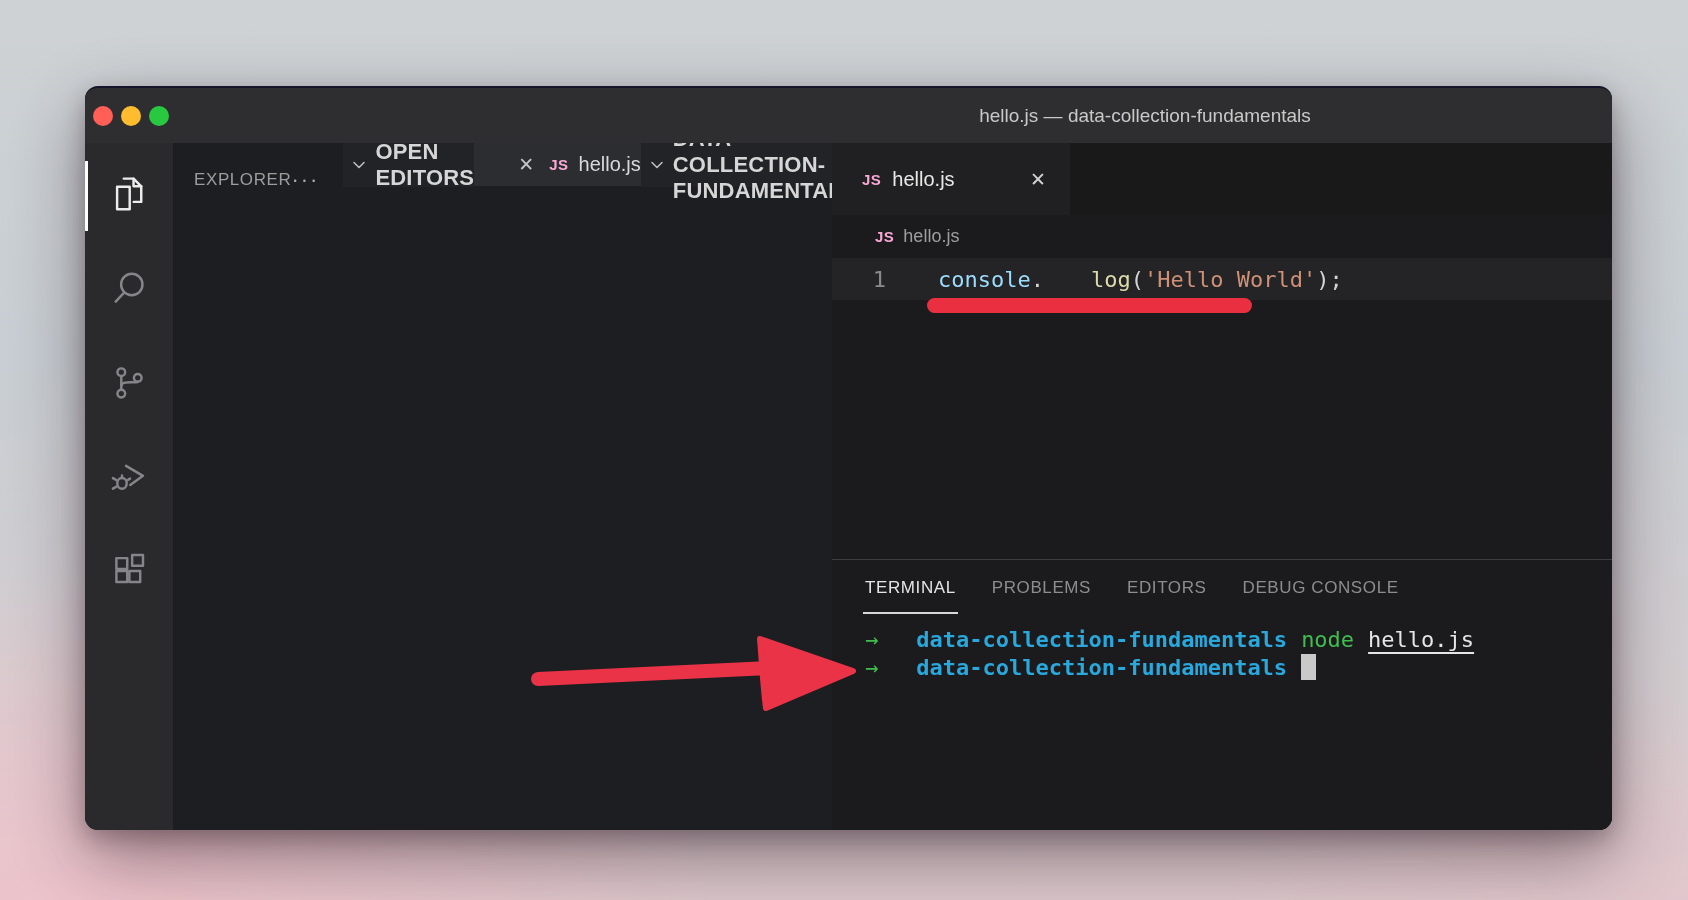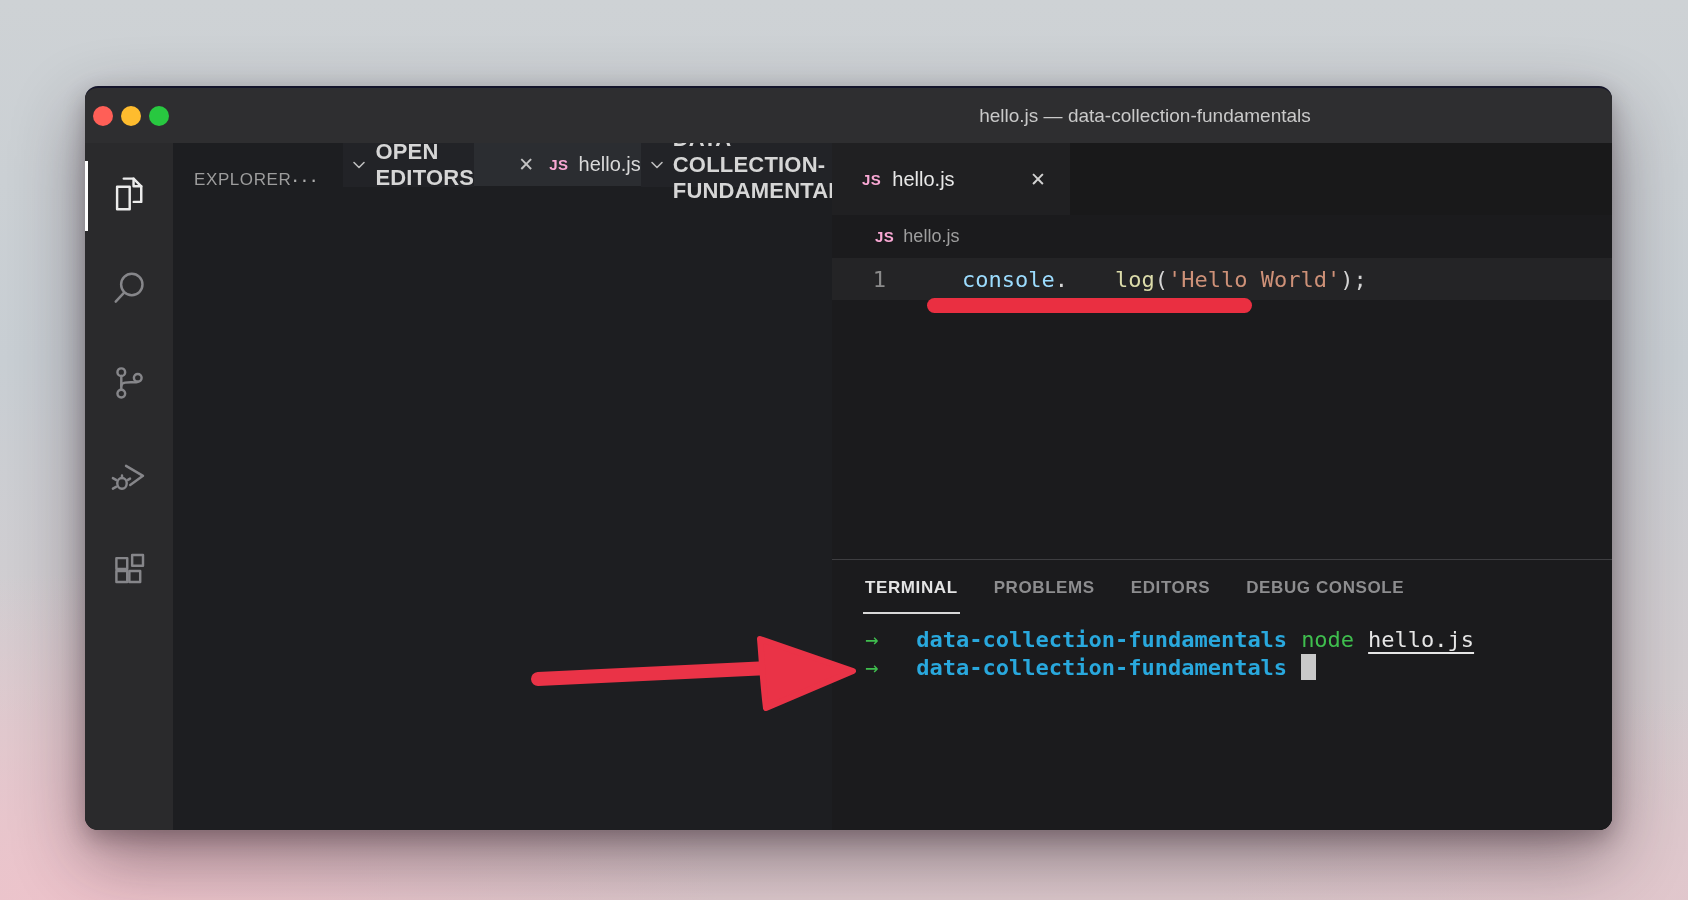--- a/index.html
+++ b/index.html
@@ -65,28 +65,28 @@
   .tab{width:238px;box-sizing:border-box;background:#202022;display:flex;align-items:center;
     padding:0 24px 0 30px;}
   .tab .fname{color:#e8e8e8;font-size:20px;margin-left:11px;}
   .tab .close{margin-left:auto;color:#d2d2d2;font-size:19px;}
   .breadcrumb{height:43px;display:flex;align-items:center;padding-left:43px;background:#1b1b1d;}
   .breadcrumb .fname{color:#9e9e9e;font-size:18px;margin-left:9px;}
 
   .editor-content{height:301px;position:relative;background:#1b1b1d;font-family:"DejaVu Sans Mono",monospace;}
   .code-line{height:42px;display:flex;align-items:center;background:#242426;font-size:22px;}
   .gutter{width:106px;box-sizing:border-box;text-align:right;padding-right:52px;color:#8b8b8b;}
-  .tk-var{color:#9cdcfe;margin-left:24px;} .tk-punct{color:#d4d4d4;} .tk-fn{color:#dcdcaa;margin-left:47px;} .tk-str{color:#ce9178;}
+  .tk-var{color:#9cdcfe;} .tk-punct{color:#d4d4d4;} .tk-fn{color:#dcdcaa;margin-left:47px;} .tk-str{color:#ce9178;}
   .red-underline{position:absolute;left:95px;top:40px;width:325px;height:15px;
     border-radius:8px;background:#ea2f41;}
 
   
   .panel{height:271px;box-sizing:border-box;border-top:1px solid #3e3e41;background:#1b1b1d;}
   .panel-tabs{display:flex;gap:36px;padding:18px 0 0 33px;}
-  .ptab{font-size:17px;letter-spacing:.6px;color:#8d8d8f;position:relative;padding-bottom:16px;font-weight:bold;}
+  .ptab{font-size:17px;letter-spacing:.6px;color:#8d8d8f;position:relative;padding-bottom:16px;}
   .ptab.active{color:#e4e4e4;}
   .ptab.active::after{content:"";position:absolute;left:-2px;right:-2px;bottom:0;height:2px;background:#d8d8d8;}
   .terminal{padding:11px 0 0 33px;font-family:"DejaVu Sans Mono",monospace;font-size:22px;color:#dcdcdc;}
   .t-line{height:28px;display:flex;align-items:center;white-space:nowrap;}
   .t-prompt{color:#3fbe4e;}
   .t-cwd{color:#29a8dd;font-weight:bold;margin-left:38px;}
   .t-cmd{color:#3fbe4e;margin-left:14px;}
   .t-arg{color:#e6e6e6;text-decoration:underline;text-underline-offset:5px;margin-left:14px;}
   .t-cursor{display:inline-block;width:15px;height:26px;background:#c9c9c9;margin-left:14px;}
 

